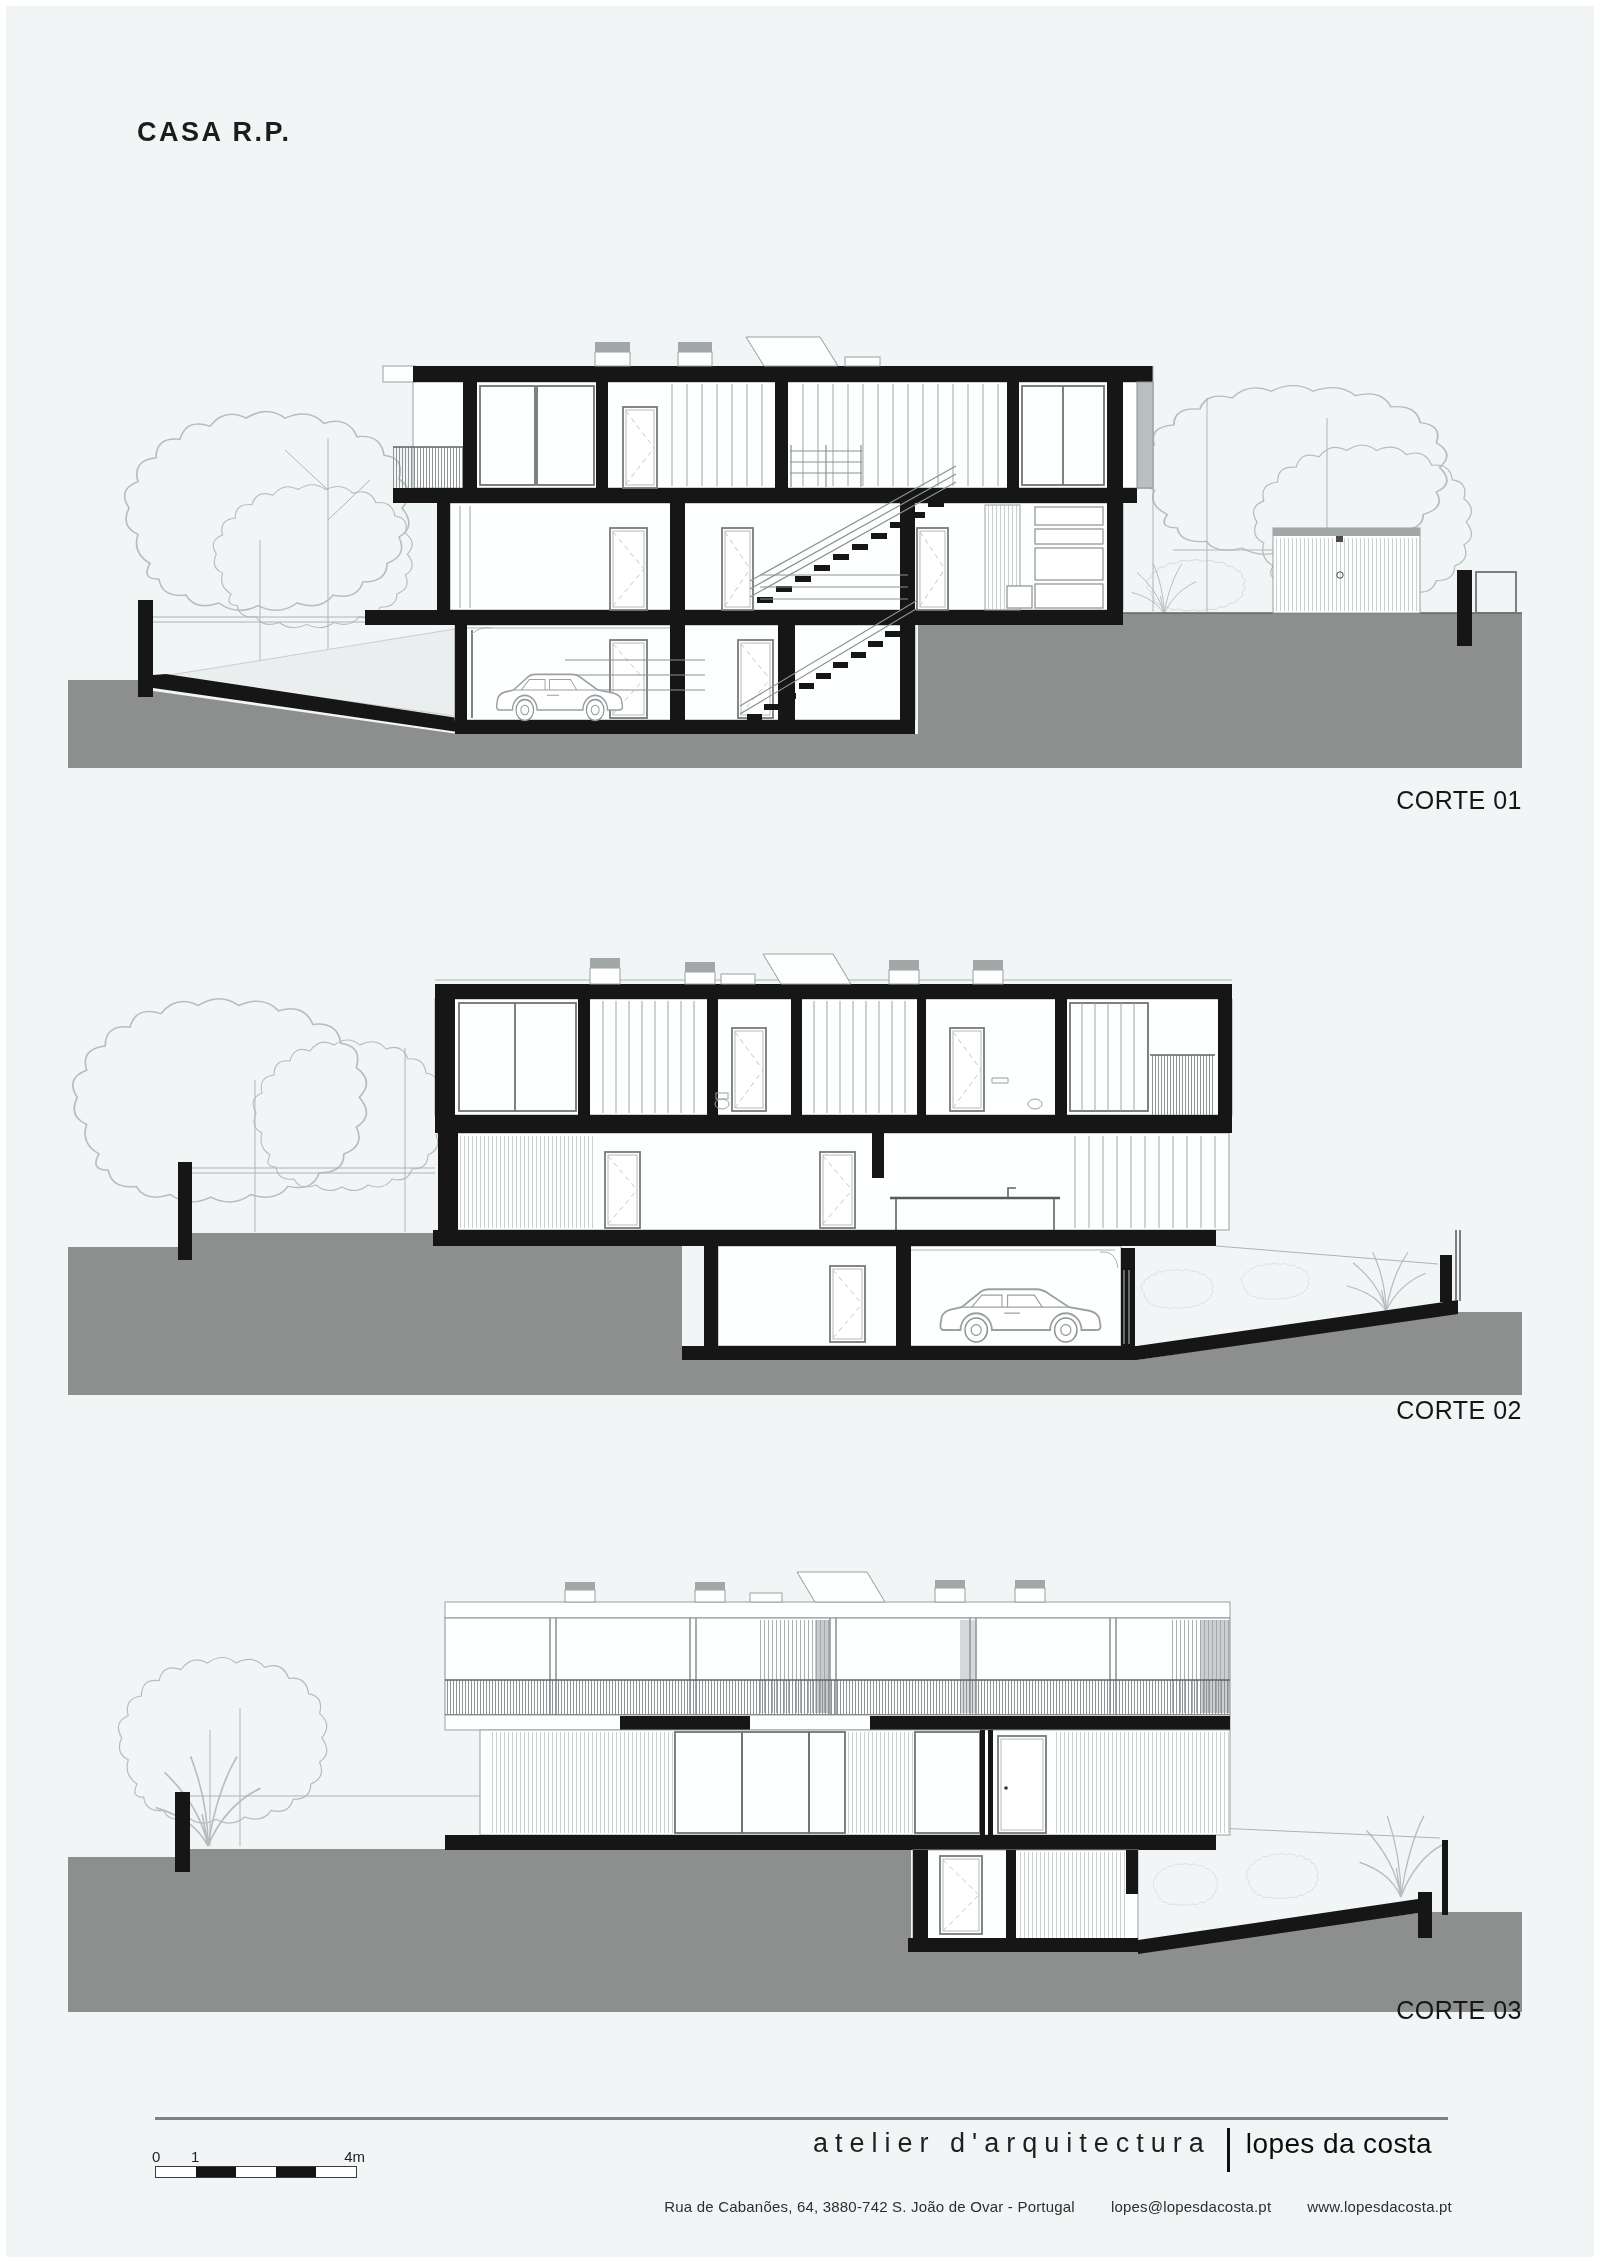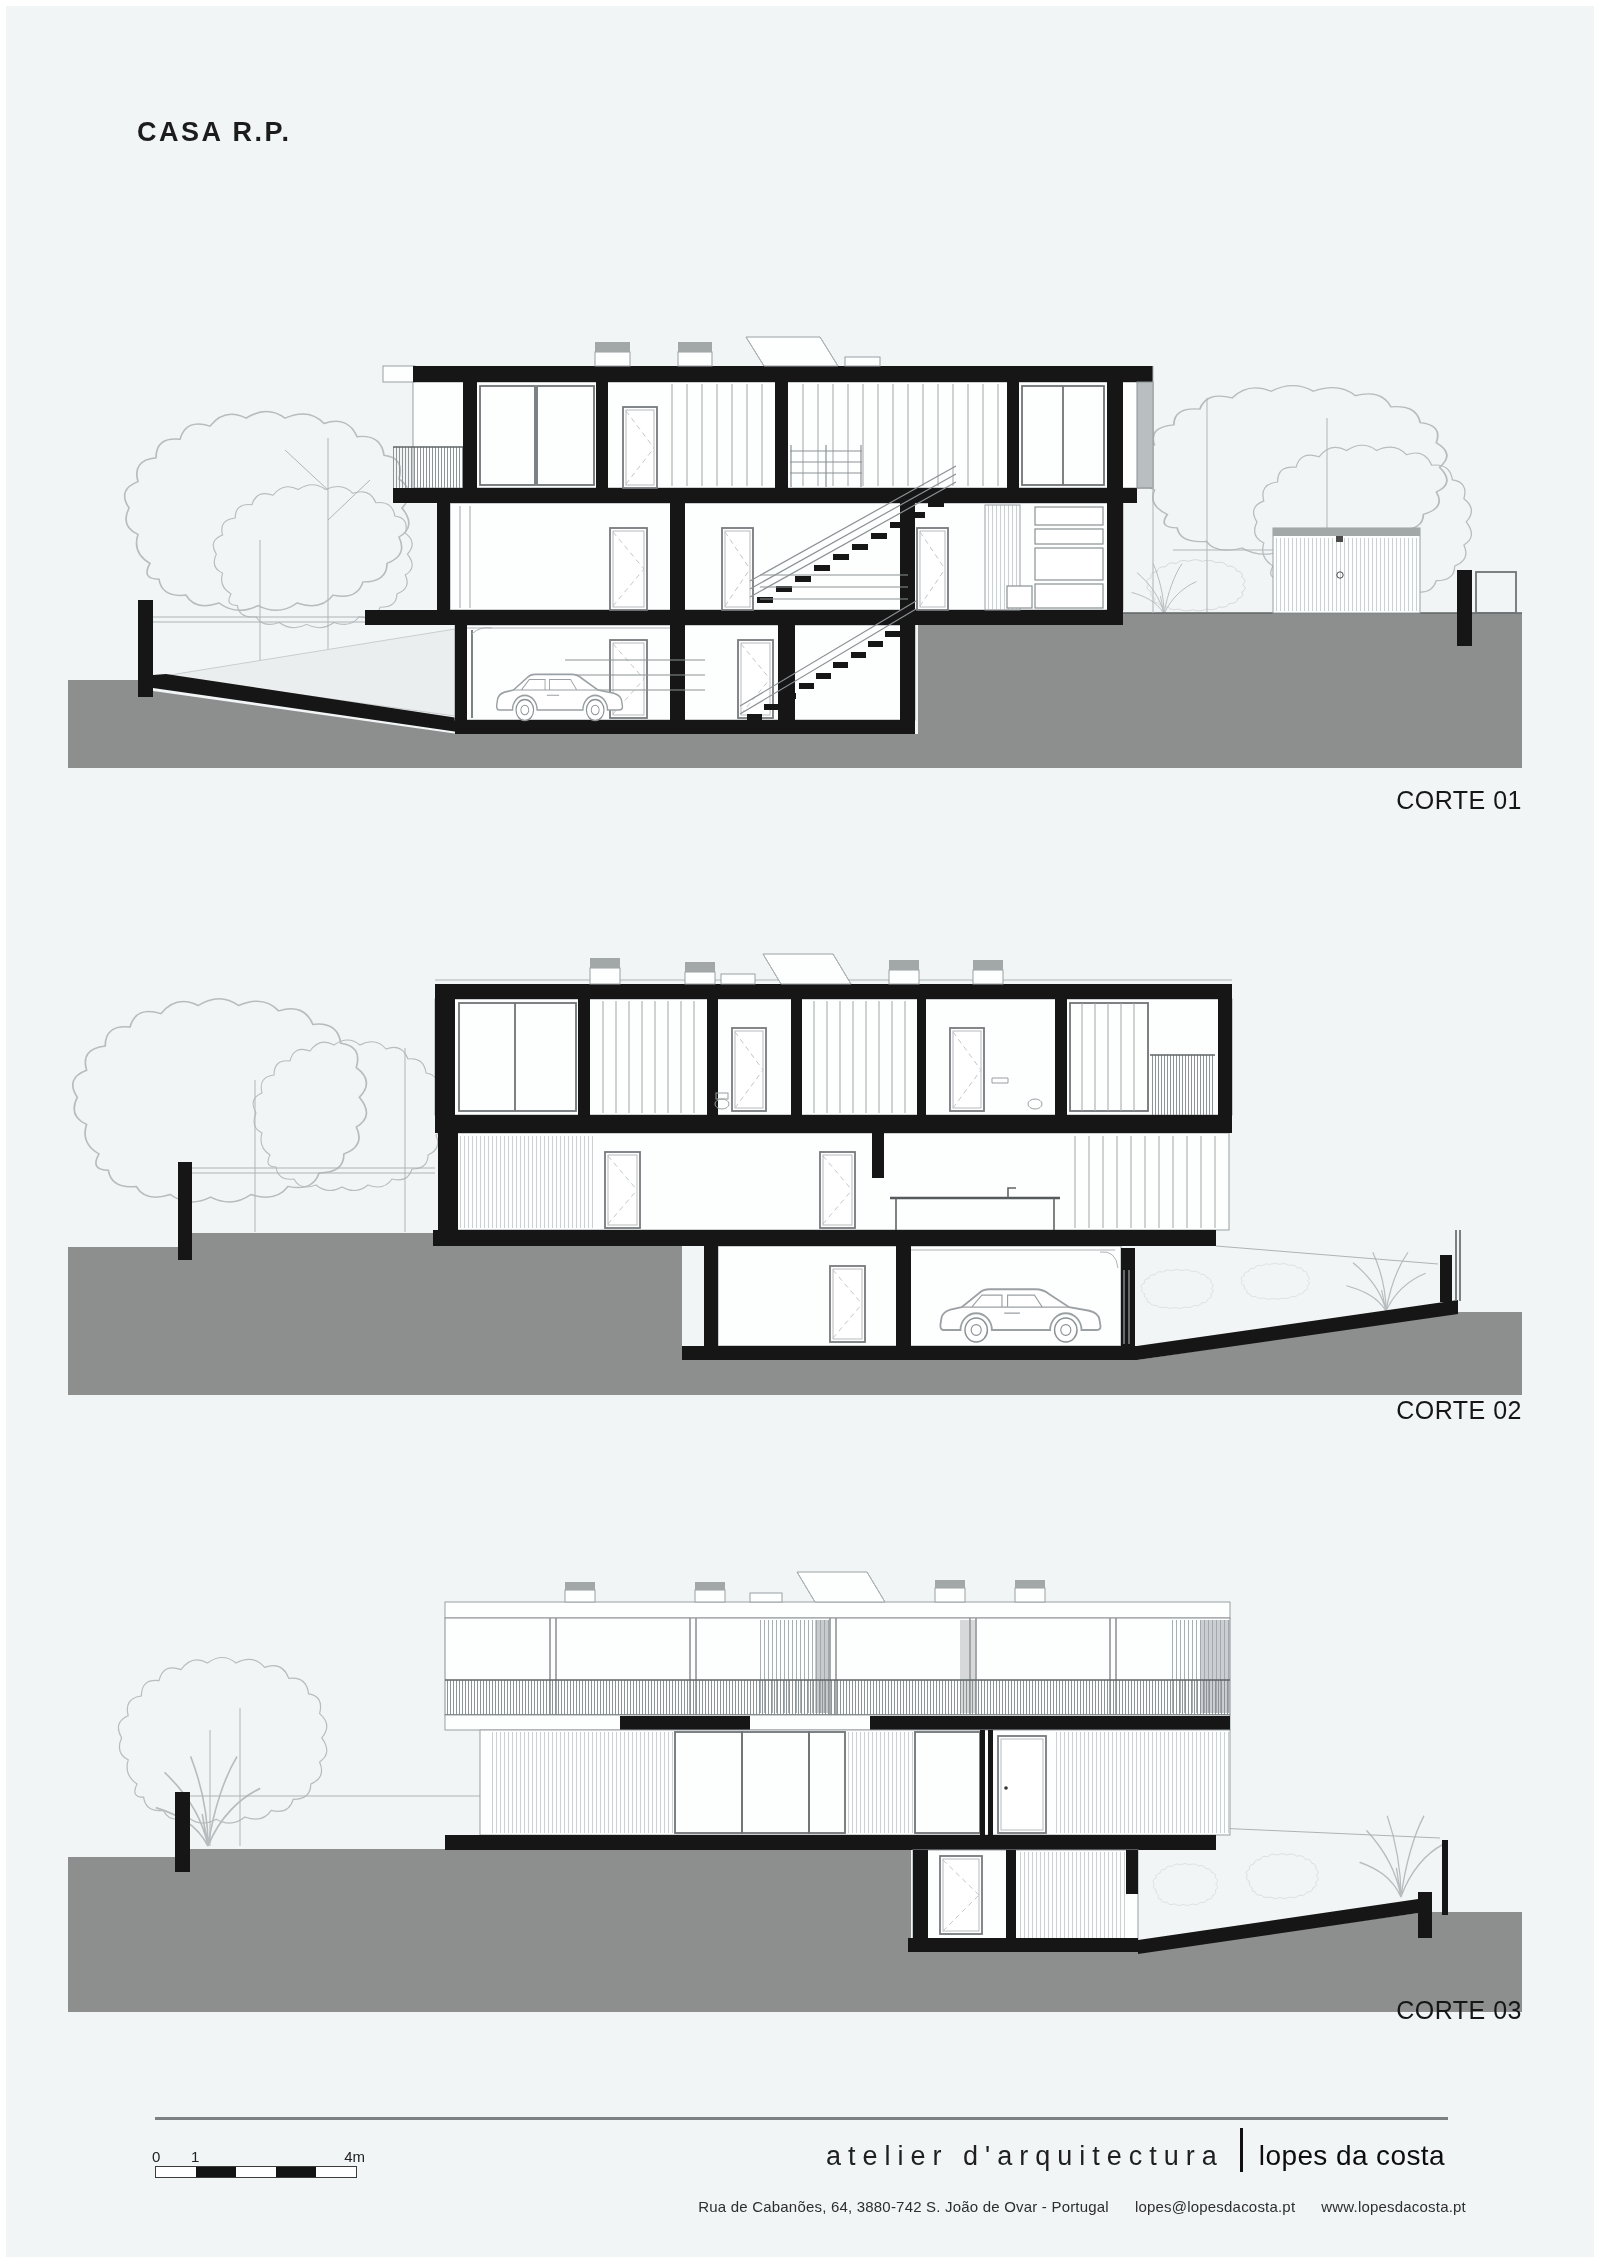--- a/index.html
+++ b/index.html
@@ -6,25 +6,25 @@
   body{width:1600px;height:2263px;position:relative;background:#ffffff;
        font-family:"Liberation Sans", sans-serif;color:#1c1c1c;overflow:hidden}
   .sheet{position:absolute;inset:6px;background:var(--bg,#f1f5f6)}
   .title{position:absolute;left:137px;top:117px;font-size:27px;font-weight:700;
          letter-spacing:2.5px;color:#1c1c1c}
   .corte-label{position:absolute;right:78px;font-size:25px;font-weight:400;
                letter-spacing:0.5px;color:#161616}
   #lbl1{top:786px} #lbl2{top:1396px} #lbl3{top:1996px}
   svg.corte{position:absolute;overflow:visible}
   .rule{position:absolute;left:155px;top:2117px;width:1293px;height:3px;background:#7d8184}
-  .studio{position:absolute;top:2128px;right:155px;display:flex;align-items:flex-end;gap:16px}
+  .studio{position:absolute;top:2128px;right:168px;display:flex;align-items:flex-start;gap:16px}
   .studio-light{font-size:27px;font-weight:400;letter-spacing:7px;color:#1f1f1f;white-space:nowrap}
   .studio-div{width:3px;height:44px;background:#101010}
   .studio-bold{font-size:28px;font-weight:400;letter-spacing:0.4px;color:#0d0d0d;white-space:nowrap}
-  .address{position:absolute;top:2198px;right:134px;display:flex;gap:26px;
+  .address{position:absolute;top:2198px;right:148px;display:flex;gap:36px;
            font-size:15px;letter-spacing:0.2px;color:#2e2e2e;white-space:nowrap}
   .scalebar{position:absolute;left:155px;top:2148px;width:204px;height:32px;font-size:15px;color:#222}
   .scalebar span{position:absolute;top:0}
   .sb0{left:-3px}.sb1{left:36px}.sb5{right:-6px}
   .sbbar{position:absolute;left:0;top:18px;width:200px;height:10px;border:1.5px solid #3c3c3c;
          display:flex;background:#fff}
   .sbbar i{flex:1}
   .sbbar i.k{background:#141414}
   
   .ground{fill:var(--ground,#8d8e8e)}

